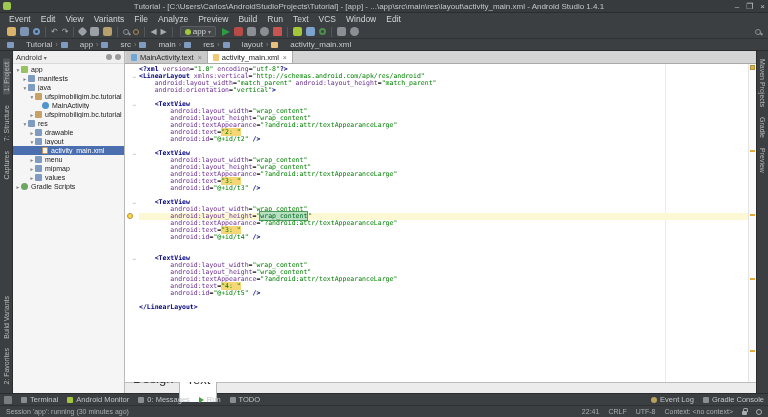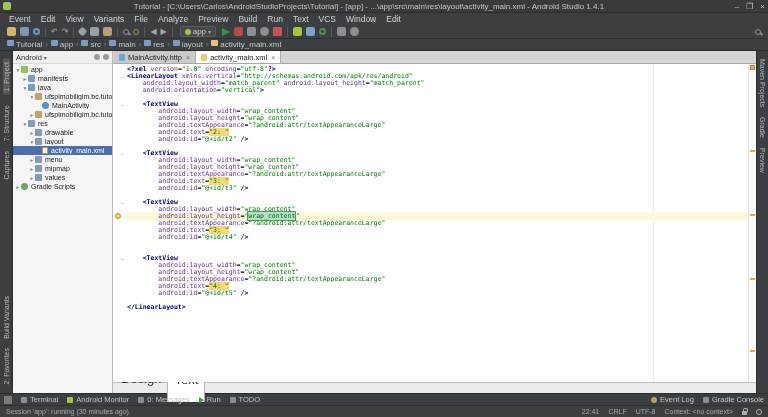--- a/index.html
+++ b/index.html
@@ -41,35 +41,35 @@
   .ti-gradle-sync{width:7px;height:7px;border:2px solid #4d8f4d;border-radius:50%;background:none}
   .ti-project-structure{background:#8b8f93}
   .ti-settings{background:#8b8f93;border-radius:50%}
   .run-config{display:flex;align-items:center;gap:2px;background:#46494b;border:1px solid #5b5e60;border-radius:2px;height:11px;padding:0 4px;margin:0 4px;font-size:8px;color:#cfd2d4}
   .rc-android{width:6px;height:6px;background:#a4c639;border-radius:50%}
   .rc-arrow{font-size:6px;color:#9da1a4}
   .tspacer{flex:1}
 
   
   #navbar{height:12px;background:#3c3f41;border-bottom:1px solid #2a2c2e;display:flex;align-items:center;padding-left:6px;font-size:8px;color:#c7cacc}
-  .crumb{display:flex;gap:2px;padding:0 1px;cursor:default}
+  .crumb{display:flex;align-items:center;gap:12px;padding:0 1px;cursor:default}
   .crumb-sep{color:#85898c;margin:0 2px;font-size:7px}
   .crumb-ic{width:7px;height:6px;border-radius:1px;background:#7f9bbf;flex:none}
   .crumb-ic.xml{background:#e8c07c}
 
   
   #main{height:342px;display:flex;background:#fff}
 
   #leftstrip{width:13px;background:#3c3f41;border-right:1px solid #2a2c2e;display:flex;flex-direction:column;justify-content:space-between;align-items:center;padding:3px 0}
   .strip-col{display:flex;flex-direction:column;align-items:center}
   .vlabel{writing-mode:vertical-rl;transform:rotate(180deg);font-size:7px;color:#b6b9bb;margin:5px 0;white-space:nowrap;cursor:default}
   .vlabel.active{background:#54585a;padding:3px 0;border-radius:1px}
   .vlabel-r{writing-mode:vertical-rl;font-size:7px;color:#b6b9bb;margin:5px 0;white-space:nowrap;cursor:default}
 
-  #project{width:100px;background:#f5f5f5;border-right:1px solid #b9b9b9;display:flex;flex-direction:column}
+  #project{width:112px;background:#f5f5f5;border-right:1px solid #b9b9b9;display:flex;flex-direction:column}
   #project-header{height:13px;flex:none;display:flex;align-items:center;font-size:7.5px;color:#333;padding:0 3px;background:#efefef;border-bottom:1px solid #dadada}
   .ph-chev{font-size:6px;color:#666;margin-left:2px}
   .ph-icons{margin-left:auto;display:flex;gap:3px;align-items:center}
   .ph-ic{width:6px;height:6px;background:#9b9b9b;border-radius:50%}
   #tree{flex:1;overflow:hidden;padding-top:1px}
   .tree-row{height:9px;display:flex;align-items:center;font-size:7px;color:#1a1a1a;white-space:nowrap;overflow:hidden;cursor:default}
   .tree-row.selected{background:#4b6eaf;color:#fff}
   .tree-chev{width:6px;font-size:5.5px;color:#808080;text-align:center;flex:none}
   .tree-row.selected .tree-chev{color:#dfe6f2}
   .tic{width:7px;height:7px;margin-right:3px;flex:none;border-radius:1px}
@@ -331,21 +331,21 @@
             <span class="tic tic-gradle"></span>
             <span class="tree-label">Gradle Scripts</span>
           </div>
         </div>
     </div>
 
     <div id="editor">
       <div id="tabbar">
           <span class="etab">
             <span class="fic fic-file-java"></span>
-            <span>MainActivity.http</span>
+            <span>MainActivity.text</span>
             <span class="etab-close">×</span>
           </span>
           <span class="etab selected">
             <span class="fic fic-file-xml"></span>
             <span>activity_main.xml</span>
             <span class="etab-close">×</span>
           </span>
         </div>
       <div id="codewrap">
         <div class="margin-guide"></div>

